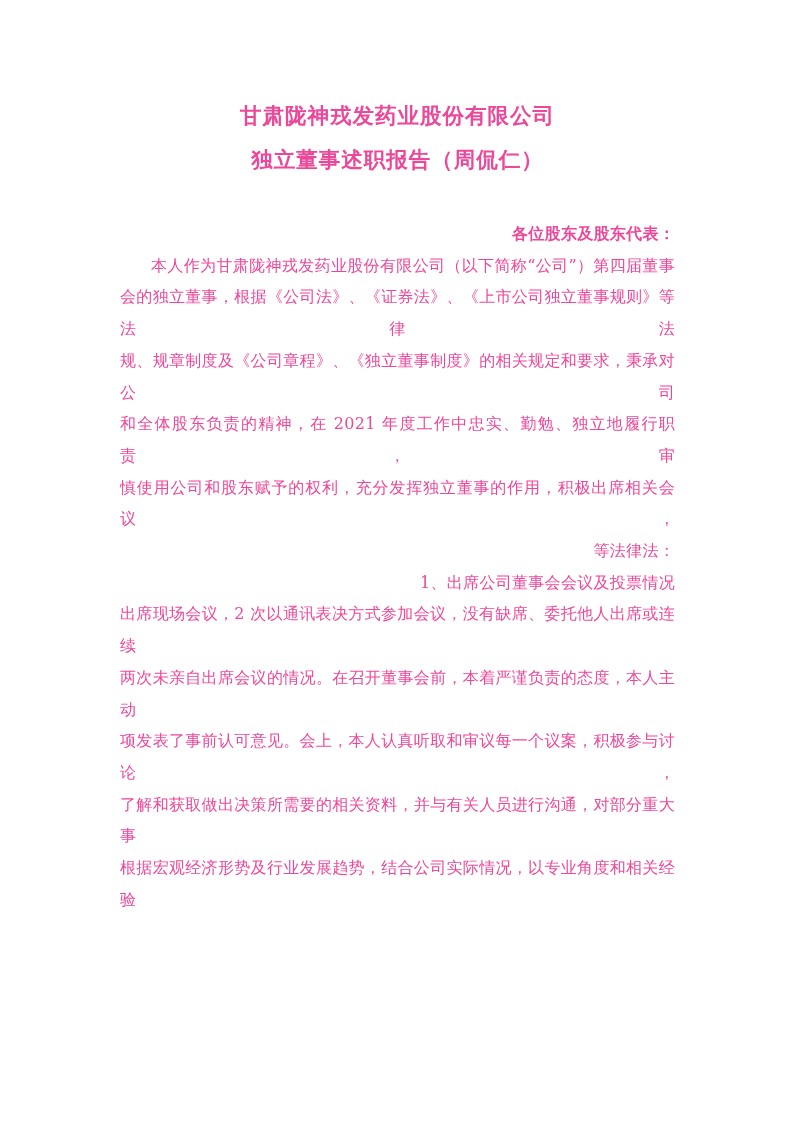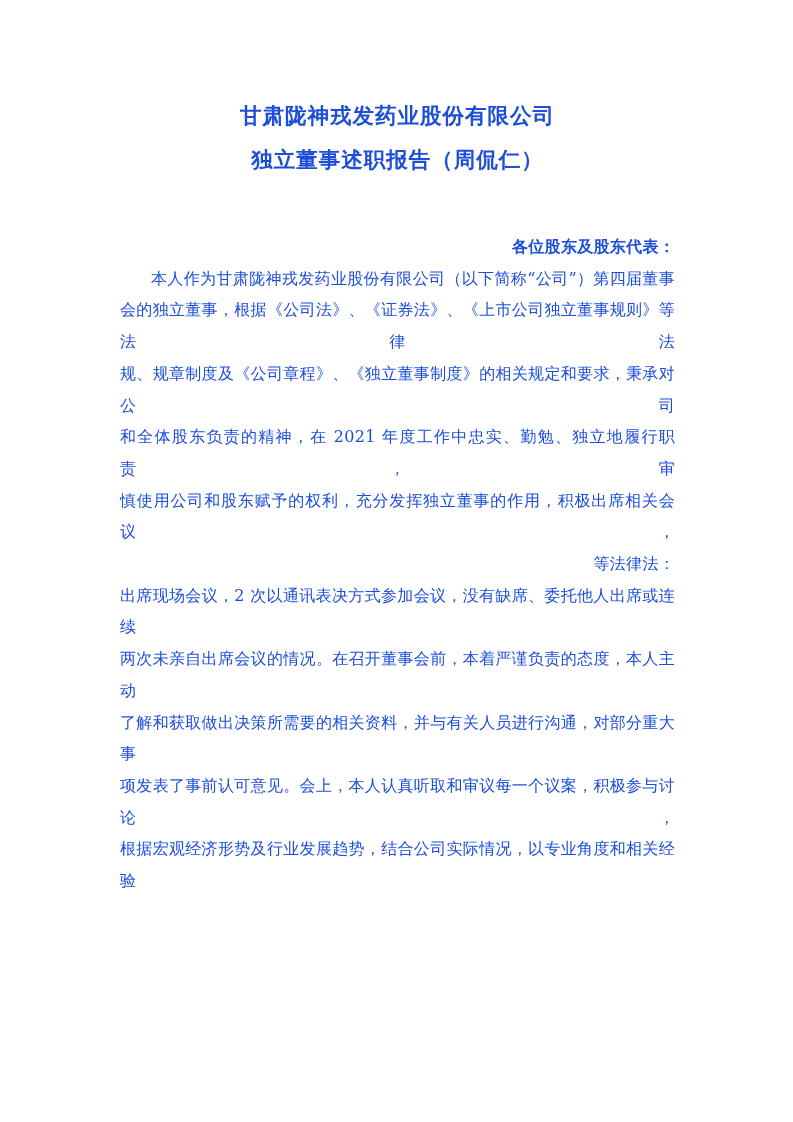--- a/index.html
+++ b/index.html
@@ -5,39 +5,39 @@
   html, body {
     margin: 0;
     padding: 0;
     background: #ffffff;
   }
   .page {
     position: relative;
     width: 793px;
     height: 1122px;
     background: #ffffff;
-    color: #1d4ed8;
+    color: #ec4899;
     font-family: "DejaVu Serif", "Liberation Serif", serif;
     overflow: hidden;
   }
   .doc {
     position: absolute;
     left: 120px;
     top: 103px;
     width: 555px;
   }
   .title {
     font-size: 21.5px;
     font-weight: bold;
     text-align: center;
     line-height: 26px;
     letter-spacing: 1px;
   }
   .title.t1 { margin-bottom: 18px; }
-  .title.t2 { margin-bottom: 58px; }
+  .title.t2 { margin-bottom: 45px; }
   .bline {
     font-size: 16px;
     line-height: 31.7px;
     text-align: right;
     letter-spacing: 0.3px;
   }
   .bline.just {
     text-align: justify;
     text-align-last: justify;
   }
@@ -52,20 +52,21 @@
     <div class="title t1">甘肃陇神戎发药业股份有限公司</div>
     <div class="title t2">独立董事述职报告（周侃仁）</div>
     <div>
         <div class="bline bold">各位股东及股东代表：</div>
         <div class="bline just ind2">本人作为甘肃陇神戎发药业股份有限公司（以下简称“公司”）第四届董事</div>
         <div class="bline just">会的独立董事，根据《公司法》、《证券法》、《上市公司独立董事规则》等法律法</div>
         <div class="bline just">规、规章制度及《公司章程》、《独立董事制度》的相关规定和要求，秉承对公司</div>
         <div class="bline just">和全体股东负责的精神，在 2021 年度工作中忠实、勤勉、独立地履行职责，审</div>
         <div class="bline just">慎使用公司和股东赋予的权利，充分发挥独立董事的作用，积极出席相关会议，</div>
         <div class="bline">等法律法：</div>
+        <div class="bline ind2">1、出席公司董事会会议及投票情况</div>
         <div class="bline just">出席现场会议，2 次以通讯表决方式参加会议，没有缺席、委托他人出席或连续</div>
         <div class="bline just">两次未亲自出席会议的情况。在召开董事会前，本着严谨负责的态度，本人主动</div>
+        <div class="bline just">项发表了事前认可意见。会上，本人认真听取和审议每一个议案，积极参与讨论，</div>
         <div class="bline just">了解和获取做出决策所需要的相关资料，并与有关人员进行沟通，对部分重大事</div>
-        <div class="bline just">项发表了事前认可意见。会上，本人认真听取和审议每一个议案，积极参与讨论，</div>
         <div class="bline just">根据宏观经济形势及行业发展趋势，结合公司实际情况，以专业角度和相关经验</div>
       </div>
   </div>
 </div>
 
 </body></html>

